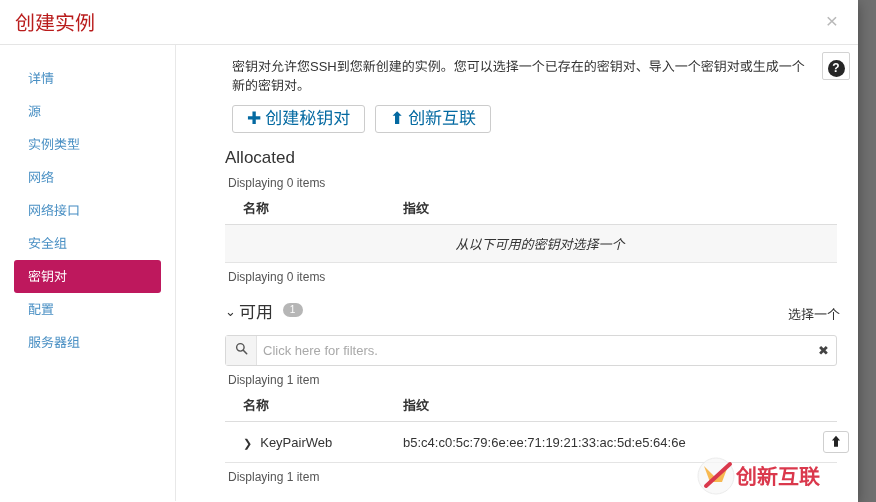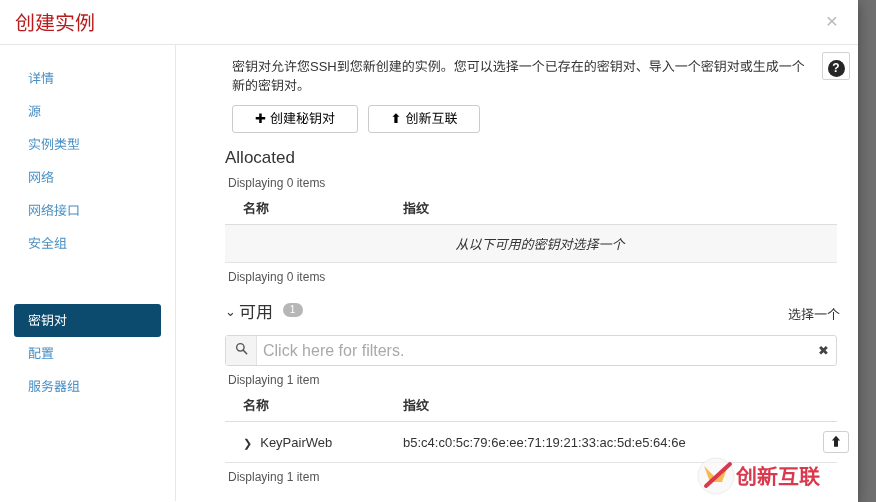--- a/index.html
+++ b/index.html
@@ -125,23 +125,22 @@
     margin: 0 14px;
     padding: 8px 14px;
     font-size: 13px;
     color: #4a90c4;
     border-radius: 3px;
     cursor: pointer;
     line-height: 17px;
     white-space: nowrap;
   }
   .nav-item.active {
-    background: #0c4a6e;
+    background: #be185d;
     color: #ffffff;
-    margin-top: 44px;
   }
 
   
   #content {
     position: absolute;
     left: 219px;
     top: 0;
     right: 0;
     height: 456px;
     overflow: hidden;
@@ -182,24 +181,24 @@
     font-family: "Liberation Sans", sans-serif;
   }
 
   #action-buttons {
     padding: 10px 0 0 13px;
   }
   .btn {
     display: inline-block;
     border: 1px solid #cccccc;
     background: #ffffff;
-    color: #000000;
-    font-size: 13px;
+    color: #0369a1;
+    font-size: 17px;
     line-height: 16px;
-    padding: 5px 22px;
+    padding: 5px 14px;
     border-radius: 3px;
     cursor: pointer;
     margin-right: 6px;
     font-family: "Liberation Sans", "DejaVu Sans", sans-serif;
   }
   .btn .gi {
     display: inline-block;
     margin-right: 4px;
     font-weight: bold;
   }
@@ -317,21 +316,21 @@
     cursor: pointer;
   }
   #filter-input {
     position: absolute;
     left: 31px;
     top: 0;
     right: 28px;
     height: 29px;
     border: none;
     outline: none;
-    font-size: 16px;
+    font-size: 13px;
     color: #333333;
     padding: 0 6px;
     font-family: "Liberation Sans", "DejaVu Sans", sans-serif;
     background: transparent;
   }
   #filter-input::placeholder { color: #a9a9a9; }
   #filter-clear {
     position: absolute;
     right: 7px;
     top: 0;

